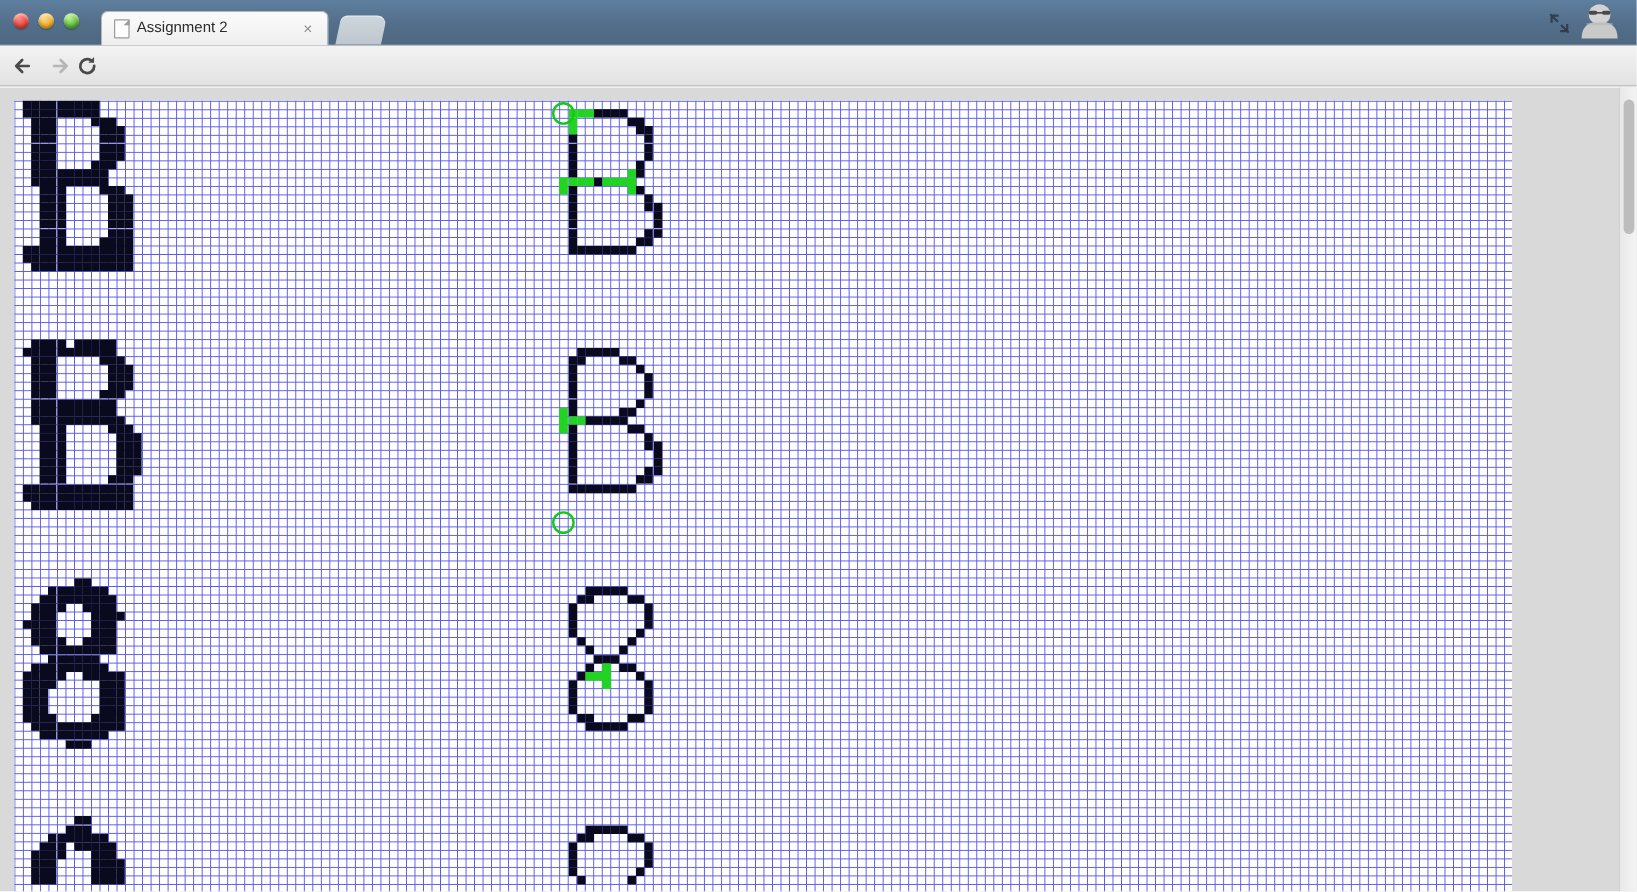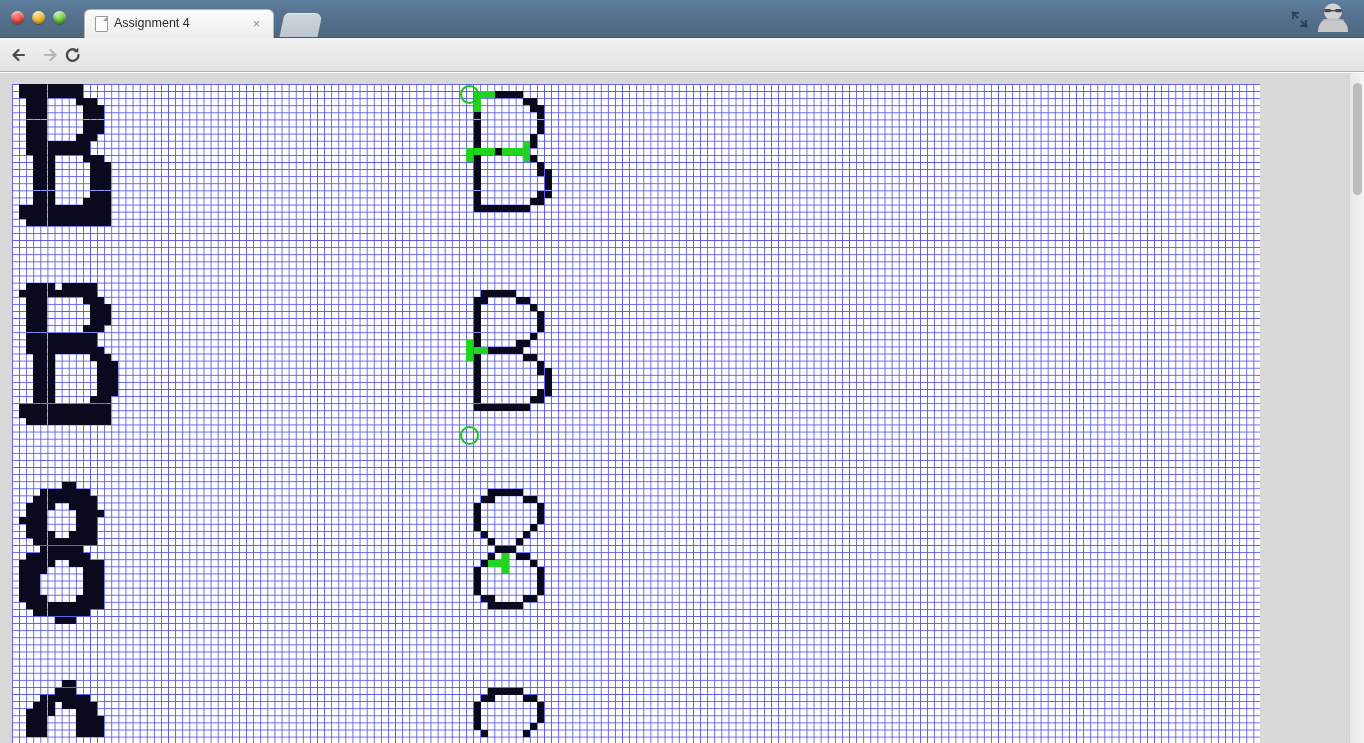--- a/index.html
+++ b/index.html
@@ -190,21 +190,21 @@
 
   <div class="titlebar">
     <div class="traffic">
       <span class="light red"></span>
       <span class="light yellow"></span>
       <span class="light green"></span>
     </div>
 
     <div class="tab">
       <span class="tab-icon"></span>
-      <span class="tab-title">Assignment 4</span>
+      <span class="tab-title">Assignment 2</span>
       <span class="tab-close">×</span>
     </div>
 
     <div class="newtab"></div>
 
     <div class="winctl-fullscreen">
       <svg width="17" height="17" viewBox="0 0 17 17">
         <path d="M2 7 L2 2 L7 2 M1.5 1.5 L6.5 6.5" stroke="#2f3f50" stroke-width="1.8" fill="none" stroke-linecap="square"></path>
         <path d="M15 10 L15 15 L10 15 M15.5 15.5 L10.5 10.5" stroke="#2f3f50" stroke-width="1.8" fill="none" stroke-linecap="square"></path>
       </svg>

